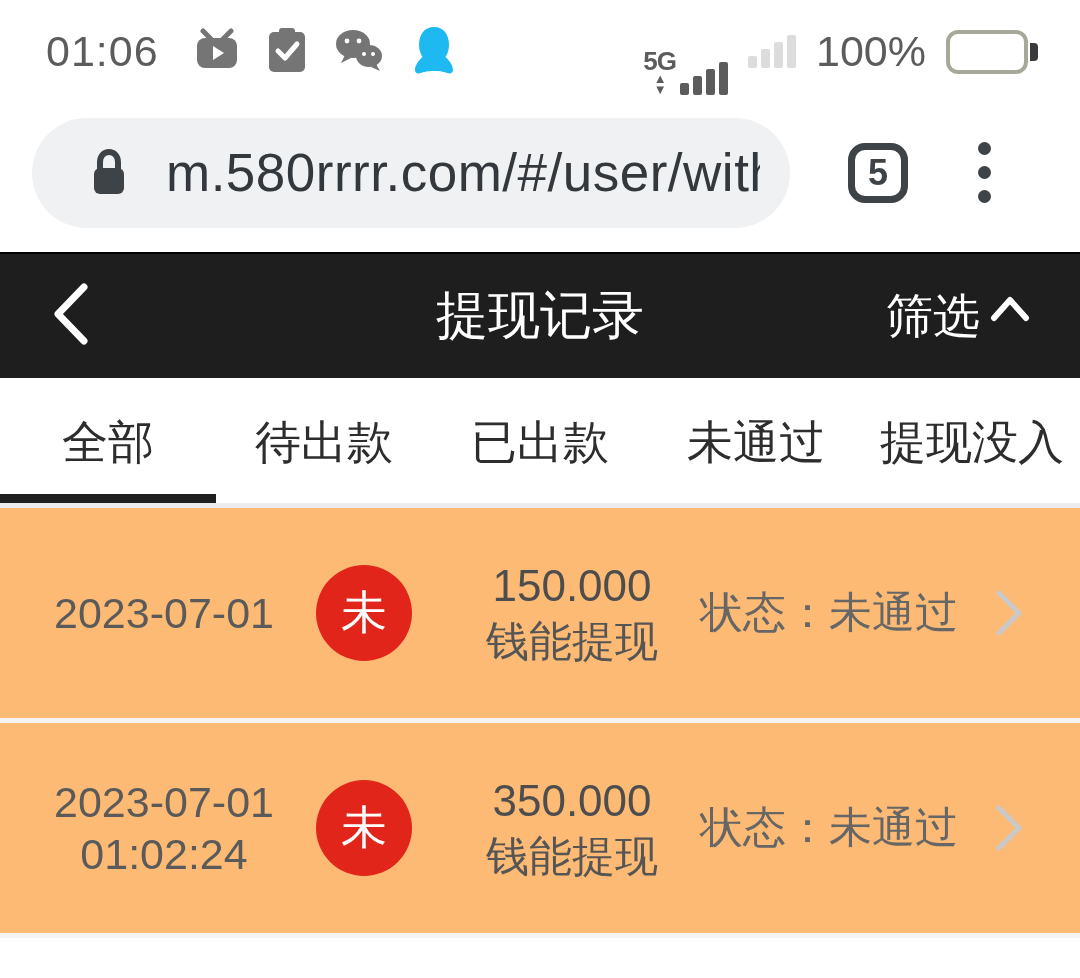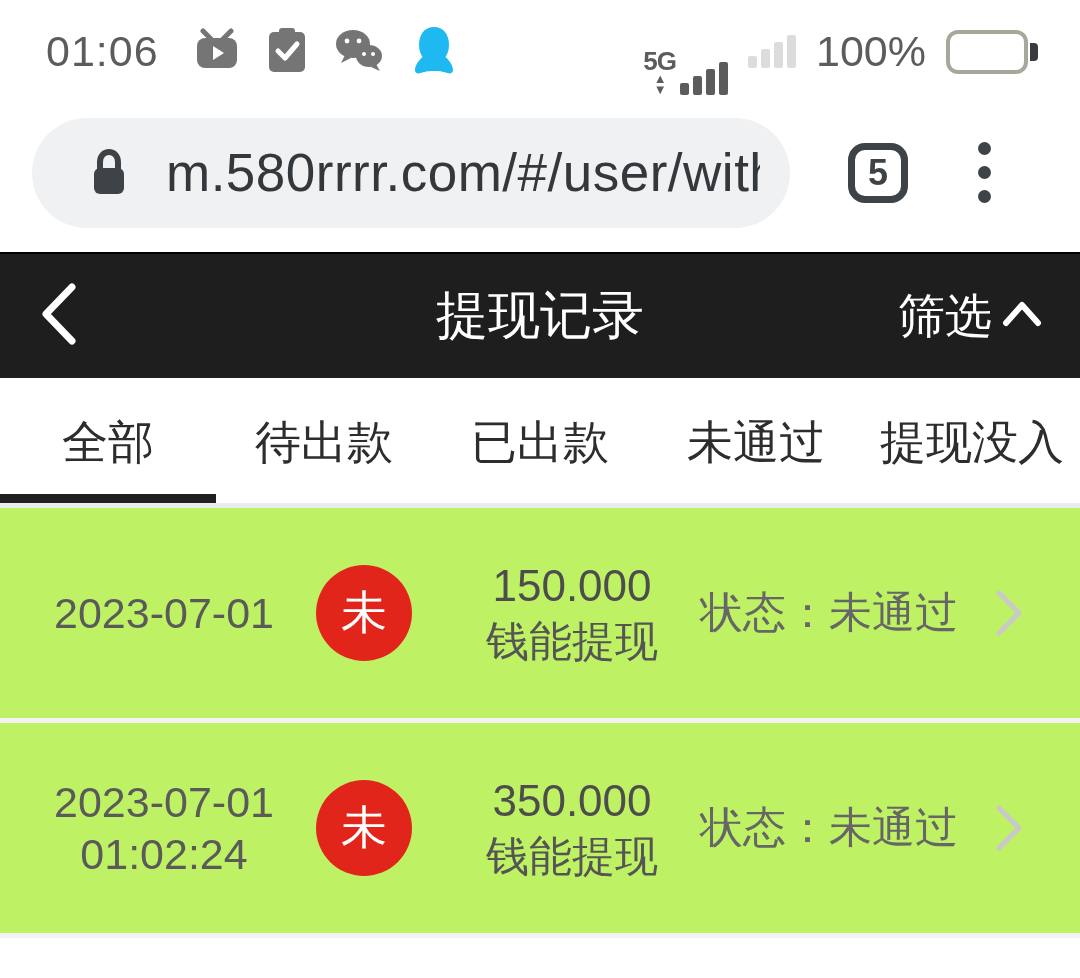--- a/index.html
+++ b/index.html
@@ -28,33 +28,33 @@
 
   
   .browser-bar { height:149px; display:flex; align-items:center; padding:0 38px 10px 32px; background:#fff; }
   .omnibox { display:flex; align-items:center; width:758px; height:110px; background:#f0f1f3; border-radius:55px; padding:0 30px 0 56px; overflow:hidden; }
   .url-text { font-size:53px; color:#33383c; white-space:nowrap; overflow:hidden; flex:1; letter-spacing:0.5px; }
   .tab-counter { width:60px; height:60px; border:7px solid #3e4347; border-radius:17px; margin-left:58px; display:flex; align-items:center; justify-content:center; font-size:36px; font-weight:700; color:#3e4347; flex:none; }
   .kebab { margin-left:64px; display:flex; flex-direction:column; gap:11px; padding:6px; }
   .kebab i { width:13px; height:13px; border-radius:50%; background:#3e4347; display:block; }
 
   
-  .app-header { height:126px; background:#1e1e1e; border-top:2px solid #000; position:relative; display:flex; align-items:center; padding:0 36px; }
+  .app-header { height:126px; background:#1e1e1e; border-top:2px solid #000; position:relative; display:flex; align-items:center; padding:0 48px;font-family:Liberation Mono, monospace; }
   .back-btn { width:70px; height:80px; display:flex; align-items:center; }
   .hdr-title { position:absolute; left:0; right:0; text-align:center; font-size:52px; color:#ffffff; pointer-events:none; }
   .filter-btn { margin-left:auto; display:flex; align-items:flex-start; gap:8px; color:#fff; font-size:47px; }
 
   
   .tabs { height:130px; display:flex; background:#fff; position:relative; }
   .tabs::after { content:""; position:absolute; left:0; right:0; bottom:0; height:5px; background:#ececec; }
   .tab { flex:1; display:flex; align-items:center; justify-content:center; font-size:46px; color:#2d2d2d; position:relative; }
   .tab.active::before { content:""; position:absolute; left:0; width:100%; bottom:5px; height:9px; background:#1f1f1f; z-index:2; }
 
   
-  .record-row { height:210px; display:flex; align-items:center; background:#bef264; }
+  .record-row { height:210px; display:flex; align-items:center; background:#fdba74; }
   .row-divider { height:5px; background:#f3f3f3; }
   .rec-datetime { width:272px; margin-left:28px; text-align:center; font-size:43px; color:#5a5a5a; line-height:1.22; flex:none; }
   .rec-badge { width:96px; height:96px; border-radius:50%; background:#e1251b; color:#fff; font-size:46px; display:flex; align-items:center; justify-content:center; margin-left:16px; flex:none; }
   .rec-amount { margin-left:32px; font-size:44px; color:#4d4d4d; line-height:1.26; width:256px; flex:none;text-align:center; }
   .rec-amount .method { font-size:43px; color:#555; }
   .rec-status { margin-left:auto; font-size:43px; color:#666; white-space:nowrap; }
   .rec-chevron { margin-left:34px; margin-right:66px; display:flex; align-items:center; flex:none; }
   .tail-space { background:#fff; height:40px; }
 </style>
 </head>

